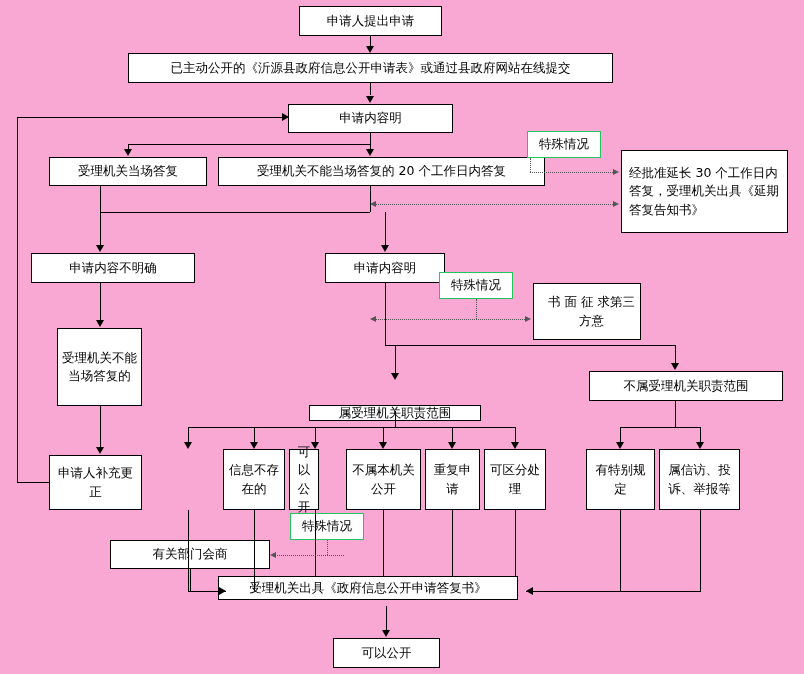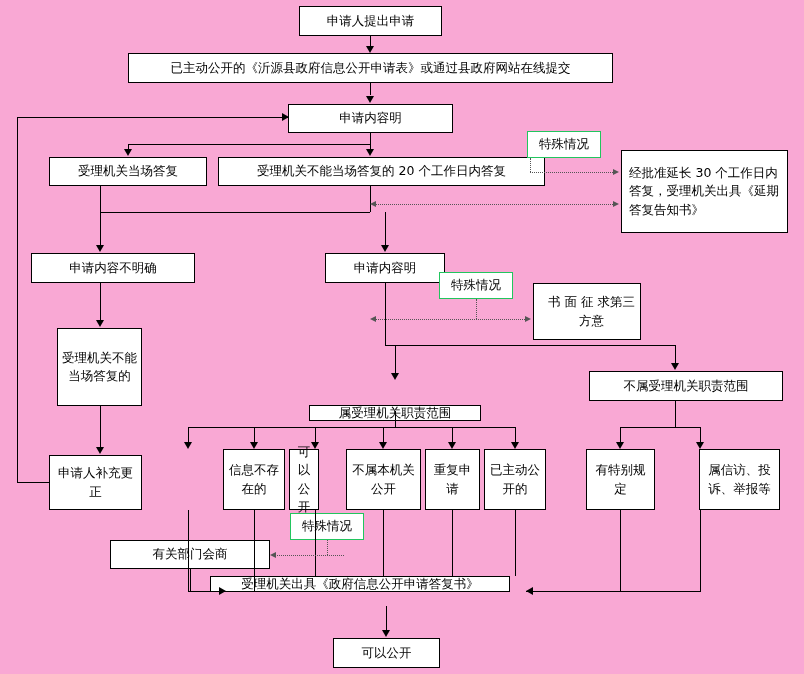--- a/index.html
+++ b/index.html
@@ -52,28 +52,28 @@
   <div class="node tall" style="left:49px;top:455px;width:93px;height:55px;">申请人补充更正</div>
 
   <div class="node" style="left:309px;top:396px;width:172px;height:16px;margin-top:9px;">属受理机关职责范围</div>
 
   <div class="node" style="left:589px;top:371px;width:194px;height:30px;">不属受理机关职责范围</div>
 
   <div class="node tall" style="left:223px;top:449px;width:62px;height:61px;">信息不存在的</div>
   <div class="node tall" style="left:289px;top:449px;width:30px;height:61px;">可以公开</div>
   <div class="node tall" style="left:346px;top:449px;width:75px;height:61px;">不属本机关公开</div>
   <div class="node tall" style="left:425px;top:449px;width:55px;height:61px;">重复申请</div>
-  <div class="node tall" style="left:484px;top:449px;width:62px;height:61px;">已主动公开的</div>
+  <div class="node tall" style="left:484px;top:449px;width:62px;height:61px;">可区分处理</div>
 
   <div class="node tall" style="left:586px;top:449px;width:69px;height:61px;">有特别规定</div>
-  <div class="node tall" style="left:659px;top:449px;width:81px;height:61px;margin-left:40px;">属信访、投诉、举报等</div>
+  <div class="node tall" style="left:659px;top:449px;width:81px;height:61px;">属信访、投诉、举报等</div>
 
   <div class="node" style="left:110px;top:540px;width:160px;height:29px;">有关部门会商</div>
 
-  <div class="node" style="left:210px;top:576px;width:300px;height:16px;">受理机关出具《政府信息公开申请答复书》</div>
+  <div class="node" style="left:218px;top:576px;width:300px;height:24px;">受理机关出具《政府信息公开申请答复书》</div>
 
   <div class="node" style="left:333px;top:638px;width:107px;height:30px;">可以公开</div>
 
   <div class="note" style="left:527px;top:131px;width:74px;height:27px;">特殊情况</div>
   <div class="note" style="left:439px;top:272px;width:74px;height:27px;">特殊情况</div>
   <div class="note" style="left:290px;top:513px;width:74px;height:27px;">特殊情况</div>
 
   <div class="ln v" style="left:370px;top:36px;height:10px;"></div>
   <div class="arw arw-d" style="left:366px;top:46px;"></div>
 

